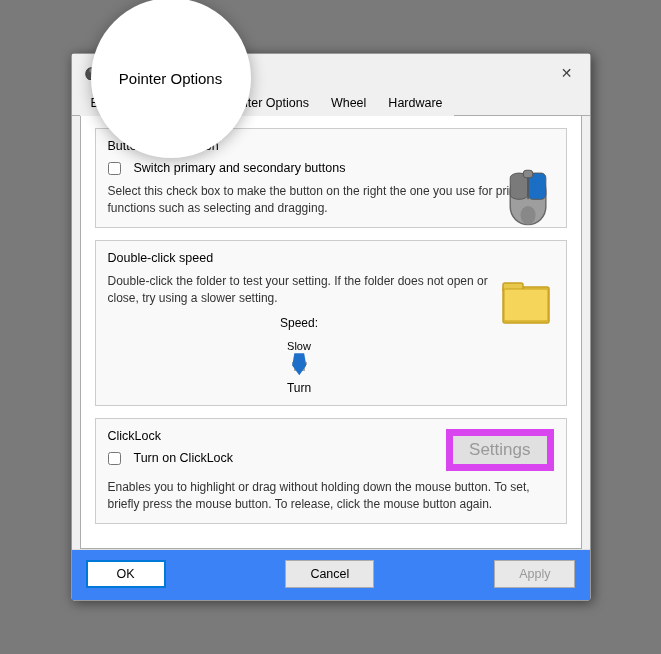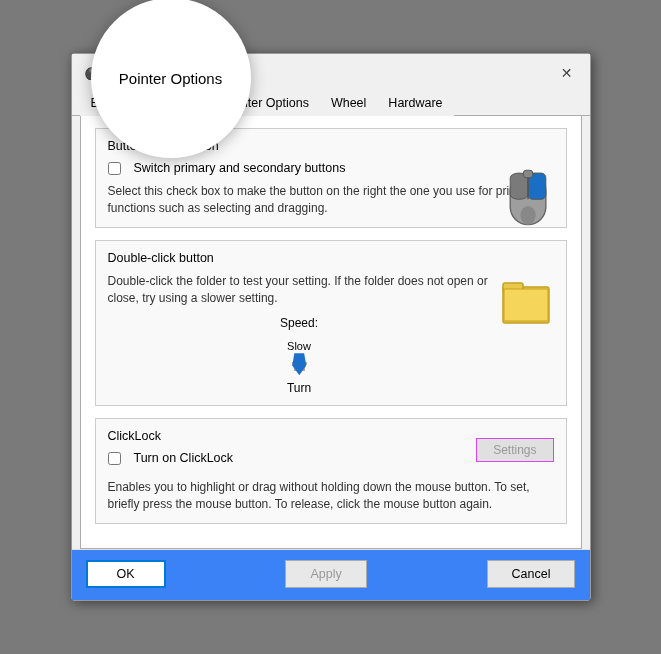--- a/index.html
+++ b/index.html
@@ -167,23 +167,23 @@
     .folder-icon-container {
       width: 55px;
       display: flex;
       align-items: center;
       justify-content: center;
       margin-left: 8px;
     }
 
     .settings-button {
       background: #e0e0e0;
-      border: 1px solid #d946ef;
+      border: 7px solid #d946ef;
       padding: 4px 16px;
-      font-size: 12px;
+      font-size: 17px;
       cursor: pointer;
       color: #999;
       float: right;
       margin-top: -2px;
     }
 
     .dialog-footer {
       display: flex;
       justify-content: space-between;
       padding: 10px 14px 12px;
@@ -328,21 +328,21 @@
               <rect x="27" y="15" width="19" height="28" rx="5" ry="5" fill="#1a6fc4" stroke="#555" stroke-width="1"></rect>
               <line x1="27" y1="15" x2="27" y2="43" stroke="#555" stroke-width="1.5"></line>
               <rect x="22" y="12" width="10" height="8" rx="3" fill="#888" stroke="#555" stroke-width="1"></rect>
               <ellipse cx="27" cy="60" rx="8" ry="10" fill="#888"></ellipse>
             </svg>
           </div>
         </div>
       </div>
 
       <div class="section">
-        <div class="section-title">Double-click button</div>
+        <div class="section-title">Double-click speed</div>
         <div class="section-row" style="align-items:flex-start;">
           <div class="section-content">
             <div class="description-text">Double-click the folder to test your setting. If the folder does not open or close, try using a slower setting.</div>
             <div class="speed-row">
               <span class="speed-label">Speed:</span>
               <span class="speed-slow">Slow</span>
               <div class="slider-wrapper">
                 <div class="track-line">
                   <div class="thumb-body"></div>
                 </div>
@@ -385,17 +385,17 @@
           </div>
           <button class="settings-button">Settings</button>
         </div>
         <div class="description-text" style="margin-top:6px;">Enables you to highlight or drag without holding down the mouse button. To set, briefly press the mouse button. To release, click the mouse button again.</div>
       </div>
 
     </div>
 
     <div class="dialog-footer">
       <button class="footer-btn ok-btn">OK</button>
+      <button class="footer-btn">Cancel</button>
       <button class="footer-btn apply-btn" disabled="">Apply</button>
-      <button class="footer-btn">Cancel</button>
     </div>
   </div>
 </div>
 
 </body></html>

